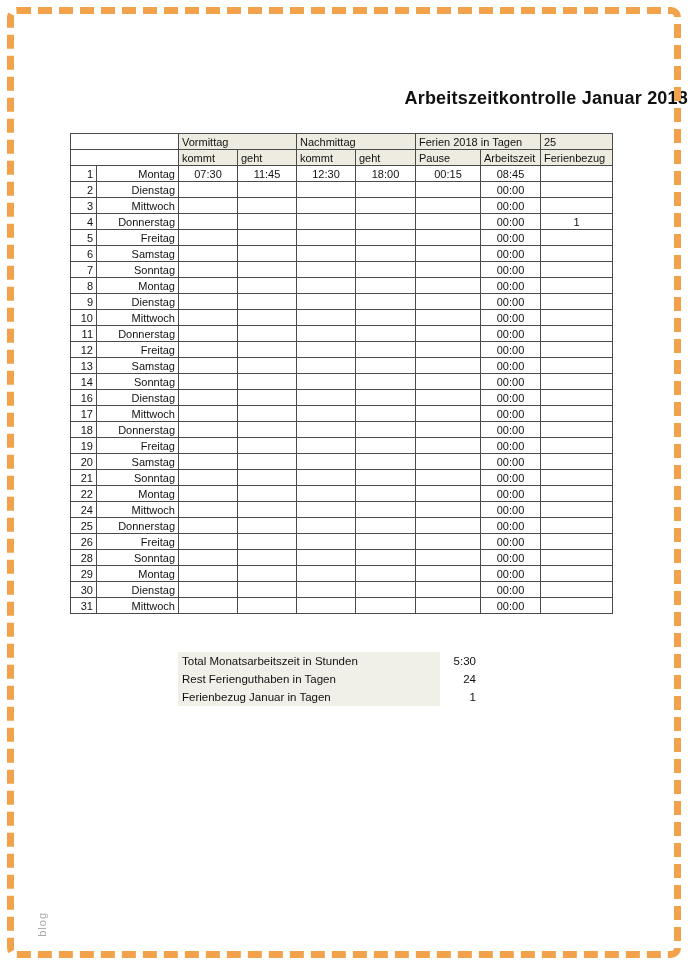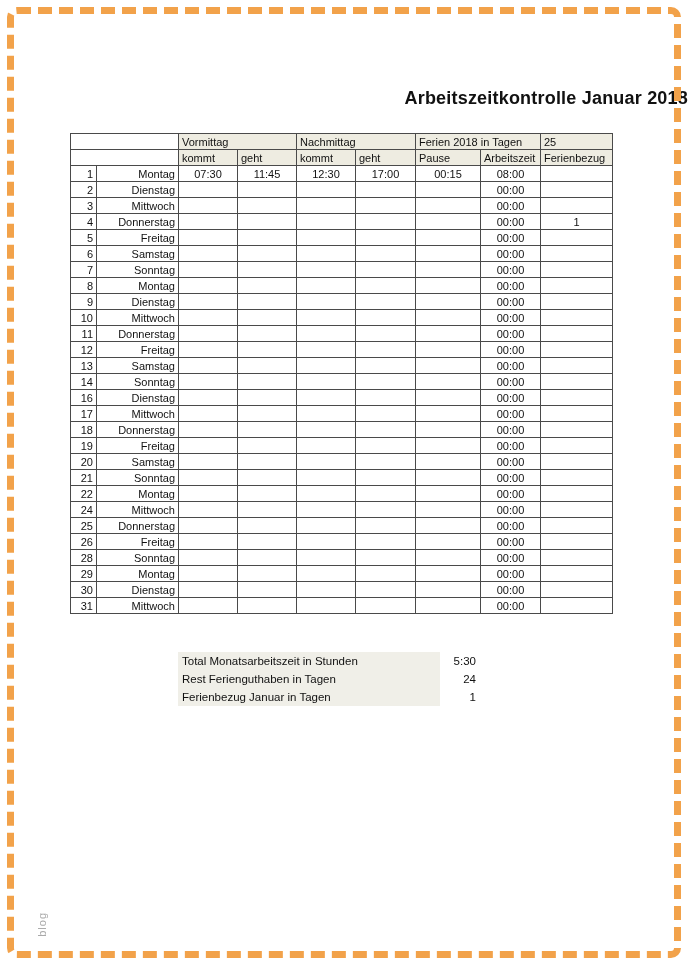--- a/index.html
+++ b/index.html
@@ -119,23 +119,23 @@
       <td class="hdr">Ferienbezug</td>
     </tr>
   </tbody>
   <tbody>
   <tr>
     <td class="nr">1</td>
     <td class="day">Montag</td>
     <td class="time">07:30</td>
     <td class="time">11:45</td>
     <td class="time">12:30</td>
-    <td class="time">17:00</td>
+    <td class="time">18:00</td>
     <td class="time">00:15</td>
-    <td class="time">08:00</td>
+    <td class="time">08:45</td>
     <td class="time"></td>
   </tr>
 
   <tr>
     <td class="nr">2</td>
     <td class="day">Dienstag</td>
     <td class="time"></td>
     <td class="time"></td>
     <td class="time"></td>
     <td class="time"></td>

